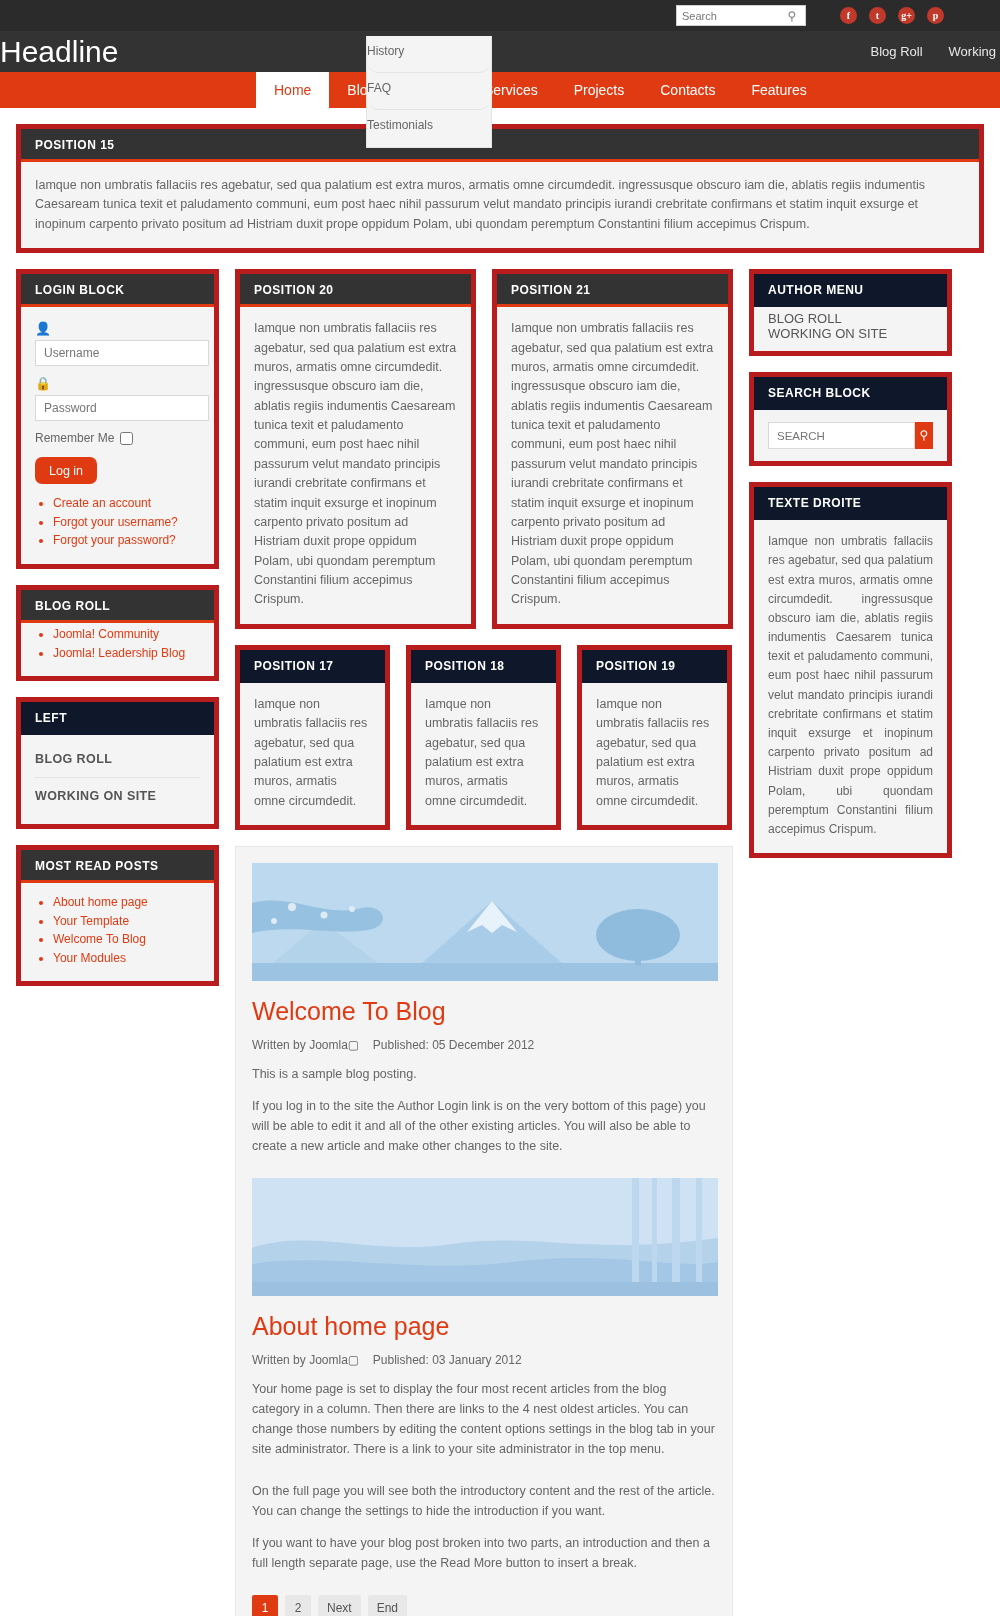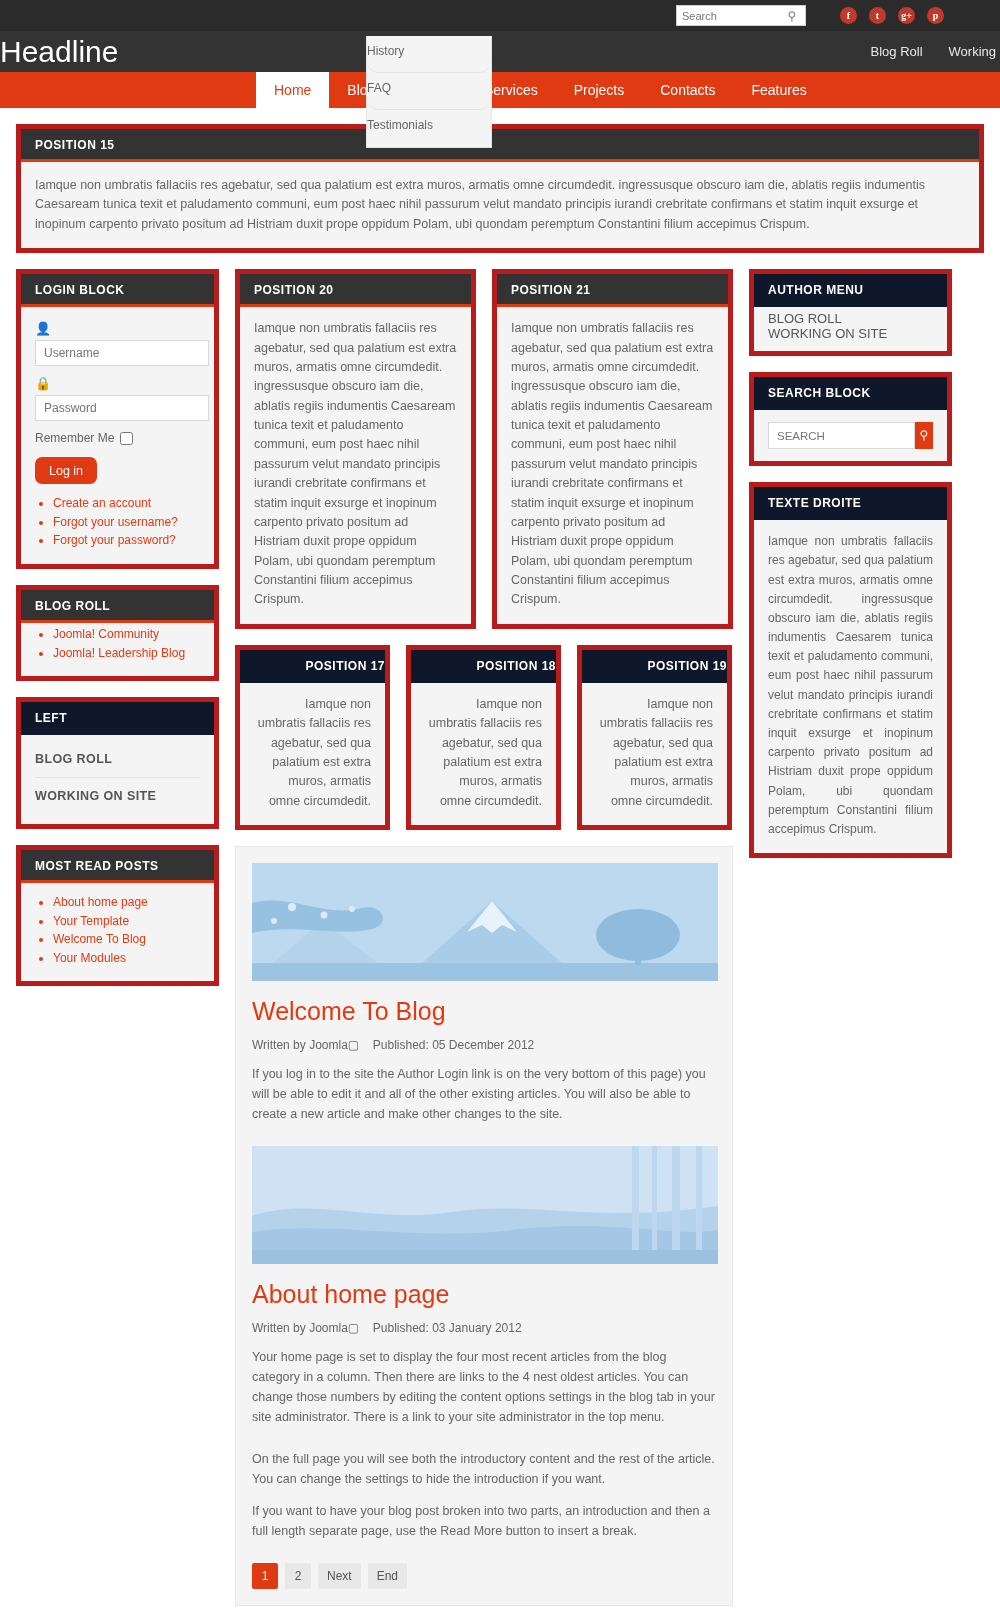--- a/index.html
+++ b/index.html
@@ -137,21 +137,21 @@
     padding: 11px 0; border-bottom: 1px solid #e4e4e4;
   }
   .nav-list .nl:last-child { border-bottom: 0; }
 
   
   .mid-row { display: flex; gap: 16px; }
   .p20, .p21 { width: 241px; flex: 0 0 241px; }
   .p20 .panel-body, .p21 .panel-body { font-size: 12.5px; color: #666; }
 
   .mid-row3 { display: flex; gap: 16px; margin-top: 16px; }
-  .p17, .p18, .p19 { width: 155px; flex: 0 0 155px; text-align: right; }
+  .p17, .p18, .p19 { width: 155px; flex: 0 0 155px; }
   .p17 .panel-body, .p18 .panel-body, .p19 .panel-body { font-size: 12.5px; color: #666; }
 
   
   .articles { margin-top: 16px; background: #f4f4f4; border: 1px solid #e8e8e8; padding: 16px; }
   .hero {
     width: 466px; height: 118px; display: block;
   }
   .art-title {
     font-size: 25px; color: #e03a12; font-weight: normal;
     margin: 16px 0 12px 0;
@@ -344,20 +344,21 @@
               <circle cx="100" cy="46" r="3" fill="#dfeaf5"></circle>
                 <circle cx="22" cy="58" r="3" fill="#dfeaf5"></circle>
               <ellipse cx="386" cy="72" rx="42" ry="26" fill="#8fbcdd"></ellipse>
               <rect x="383" y="72" width="6" height="30" fill="#8fbcdd"></rect>
             </svg>
             <div class="art-title">Welcome To Blog</div>
             <div class="art-meta">
               <span><span>Written by Joomla</span><span class="mini-ico">▢</span></span>
               <span>Published: 05 December 2012</span>
             </div>
+            <p class="art-p">This is a sample blog posting.</p>
             <p class="art-p">If you log in to the site the Author Login link is on the very bottom of this page) you will be able to edit it and all of the other existing articles. You will also be able to create a new article and make other changes to the site.</p>
           </div>
 
           <div style="margin-top:22px">
             <svg class="hero" viewBox="0 0 466 118" preserveAspectRatio="none">
               <rect width="466" height="118" fill="#cfe2f3"></rect>
               <path d="M0 70 C60 50 120 78 200 66 C280 54 340 78 466 60 L466 118 L0 118 Z" fill="#b4d2ea"></path>
               <path d="M0 86 C80 74 160 96 260 84 C360 72 420 92 466 84 L466 118 L0 118 Z" fill="#a3c7e4"></path>
               <g fill="#bcd7ee">
                 <rect x="380" y="0" width="7" height="118"></rect>

